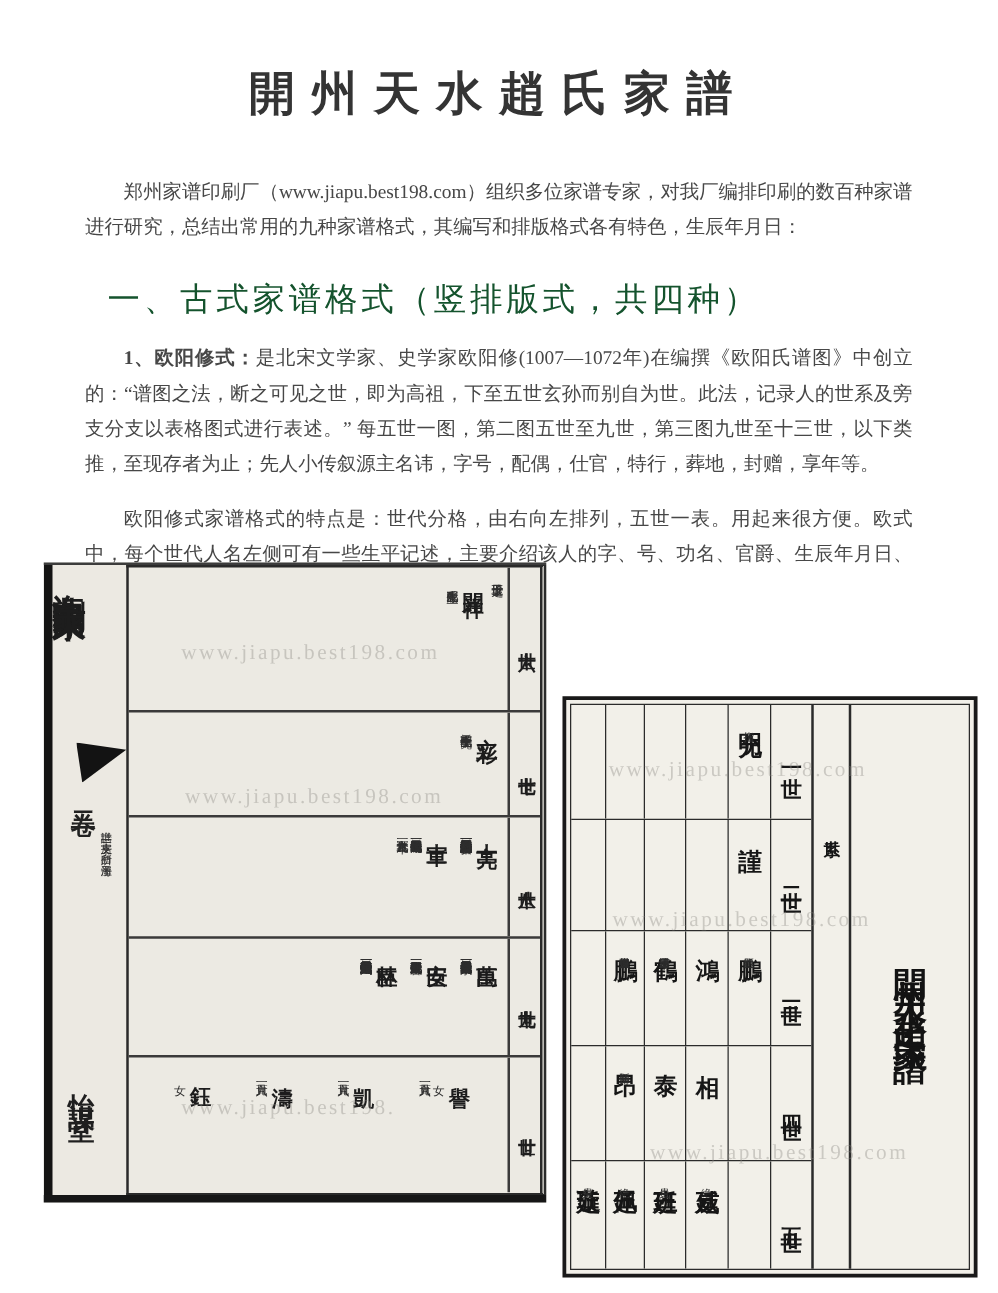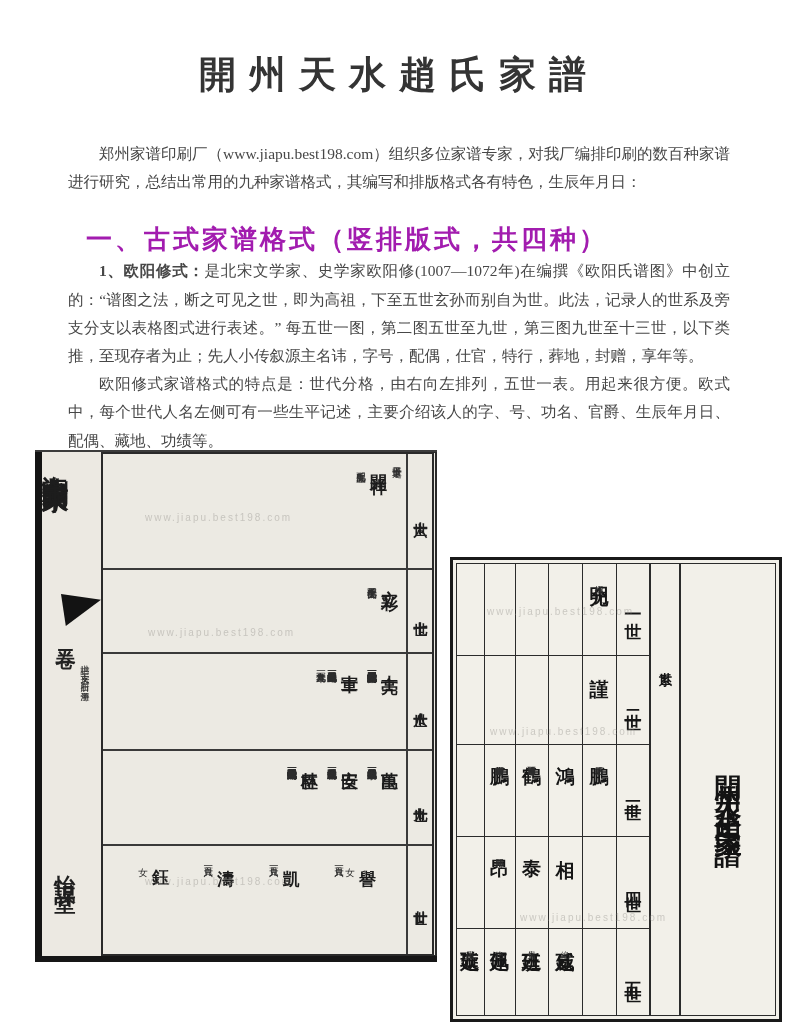--- a/index.html
+++ b/index.html
@@ -15,28 +15,28 @@
     font-size:37px;font-weight:bold;letter-spacing:13px;color:#343434;
   }
   .intro,.para{
     width:662px;margin:0 auto;font-size:15.5px;line-height:1.82;color:#474747;
     text-align:justify;
   }
   .intro{margin-top:40px;text-indent:2em;}
   .section-heading{
     margin:26px 0 0 86px;
     font-family:"Liberation Sans", sans-serif;
-    font-size:26px;font-weight:bold;letter-spacing:3px;color:#a21caf;
-  }
-  .para{margin-top:0;text-indent:2em;}
+    font-size:26px;font-weight:normal;letter-spacing:3px;color:#14532d;
+  }
+  .para{margin-top:16px;text-indent:2em;}
   .para .lead{font-weight:bold;}
   
   .wm{
-    position:absolute;font-family:Liberation Sans, sans-serif;
-    font-size:10px;letter-spacing:2px;color:rgba(140,138,132,0.38);
+    position:absolute;font-family:Liberation Serif, serif;
+    font-size:17px;letter-spacing:2px;color:rgba(140,138,132,0.38);
     white-space:nowrap;z-index:5;pointer-events:none;
   }
   
   .scan-left{
     position:absolute;left:35px;top:450px;width:402px;height:512px;
     background:#ecE9e2;background:#ece9e2;
     border-top:2px solid #3c3c3c;border-bottom:6px solid #161616;
     box-sizing:border-box;
   }
   .spine{position:absolute;left:0;top:0;bottom:0;width:66px;overflow:hidden;}

